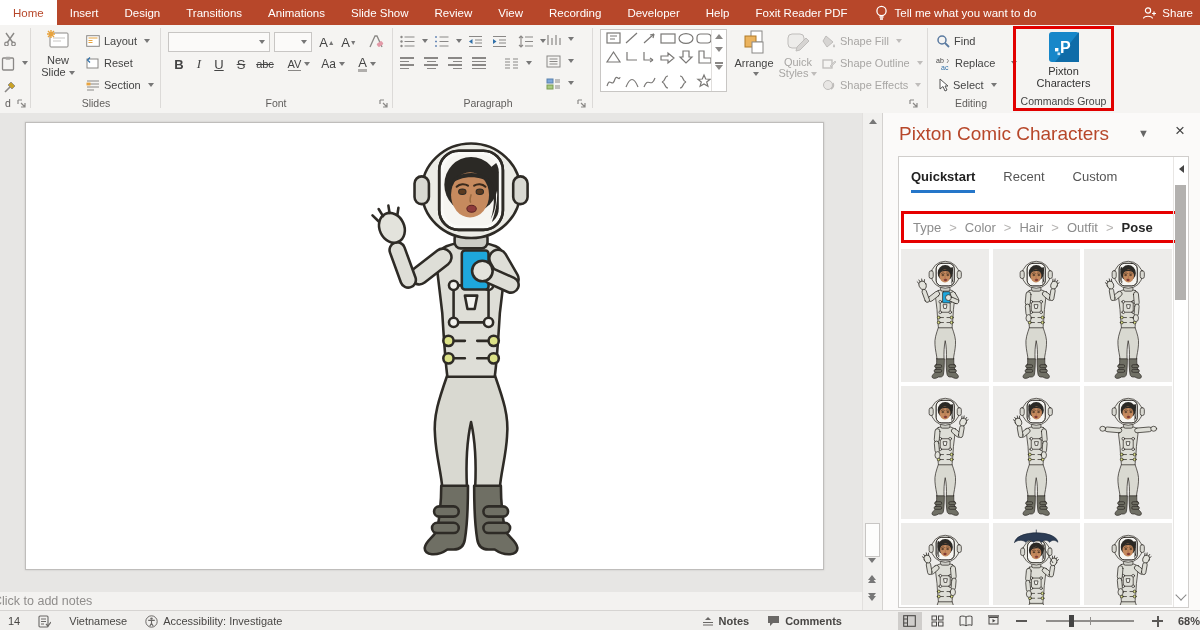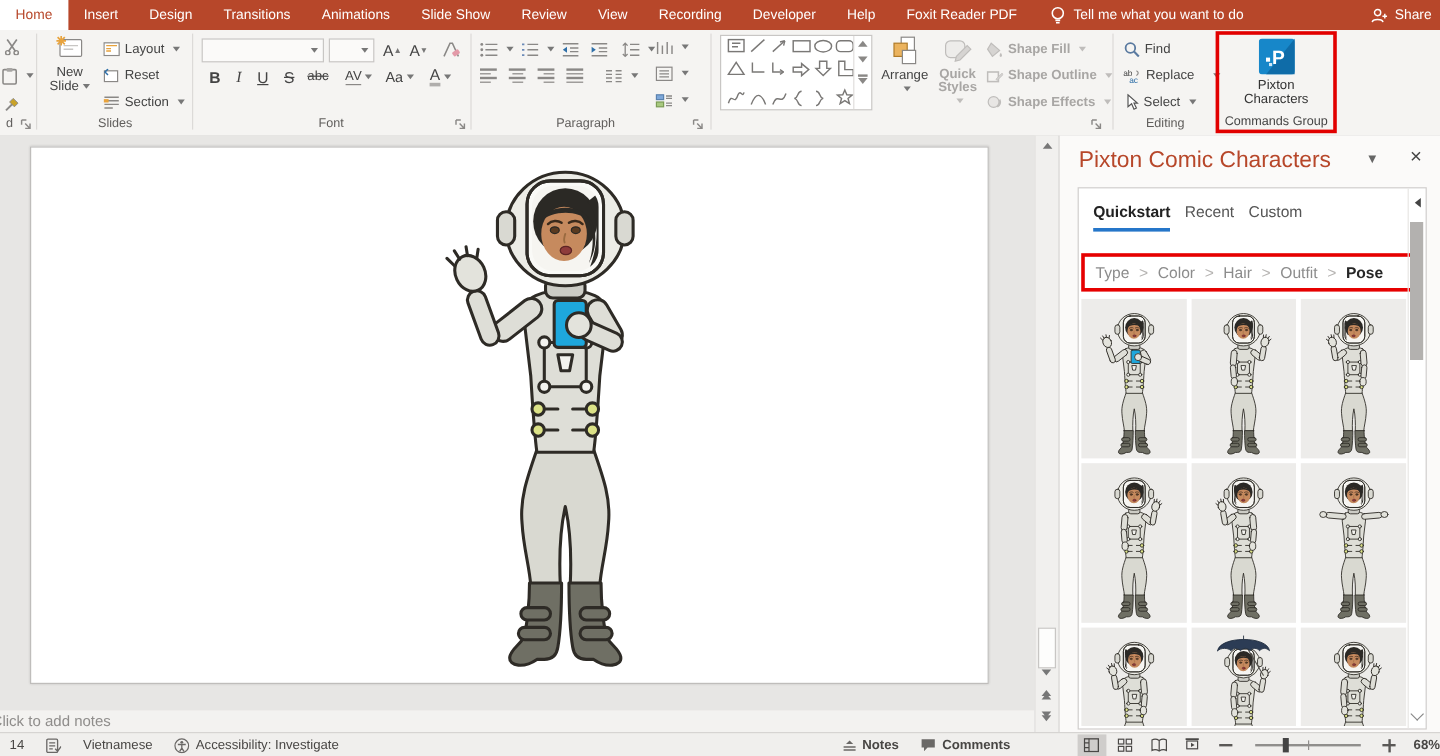--- a/index.html
+++ b/index.html
@@ -19,21 +19,21 @@
   
   .ribbon{position:absolute;top:25px;left:0;right:0;height:88px;background:#F5F4F2;
     border-bottom:1px solid #D2D0CE;font-size:11px;color:#444;}
   .ribbon *{box-sizing:border-box;}
   .vdiv{position:absolute;top:3px;height:80px;width:1px;background:#DCDAD8;}
   .glabel{position:absolute;top:72px;height:14px;text-align:center;font-size:10.5px;color:#605E5C;}
   .sbtn{position:absolute;display:flex;align-items:center;gap:4px;height:20px;white-space:nowrap;}
   .bigbtn{position:absolute;display:flex;flex-direction:column;align-items:center;text-align:center;line-height:12px;}
   .cv{width:0;height:0;border-left:3.5px solid transparent;border-right:3.5px solid transparent;
     border-top:4px solid #777;display:inline-block;margin-left:3px;vertical-align:middle;flex:none;}
-  .dis{color:#A8A6A4;font-weight:bold;}
+  .dis{color:#A8A6A4;}
   .dis .cv{border-top-color:#BFBDBB;}
   .combo{position:absolute;height:20px;background:#FBFAF9;border:1px solid #C8C6C4;
     display:flex;align-items:center;justify-content:flex-end;padding-right:4px;}
   .fbtn{position:absolute;height:22px;display:flex;align-items:center;justify-content:center;
     font-size:13px;color:#444;}
   .launcher{position:absolute;width:12px;height:12px;}
   .redbox{position:absolute;border:3px solid #E20000;}
   .chevu{position:absolute;width:8px;height:8px;border-left:1.6px solid #666;border-top:1.6px solid #666;
     transform:rotate(45deg);}
   .bars i{display:block;height:1.5px;background:#8a8886;margin:2px 0;}
@@ -56,21 +56,21 @@
   
   .panel{position:absolute;left:882px;top:0;width:318px;height:497px;background:#FBFAF9;border-left:1px solid #D4D2D0;}
   .p-title{position:absolute;left:16px;top:10px;font-size:19px;color:#B7472A;}
   .p-menu{position:absolute;right:52px;top:14px;color:#666;font-size:11px;}
   .p-close{position:absolute;right:16px;top:8px;color:#444;font-size:17px;}
   .p-card{position:absolute;left:15px;top:43px;width:289px;height:450px;background:#fff;border:1px solid #D0CECC;}
   .p-strip{position:absolute;right:0;top:0;width:14px;height:100%;border-left:1px solid #E8E6E4;}
   .tri-l{width:0;height:0;border-top:4px solid transparent;border-bottom:4px solid transparent;border-right:5px solid #444;margin:8px auto 0;}
   .pthumb{position:absolute;left:1px;top:28px;width:11px;height:115px;background:#B3B1AF;}
   .chevd{position:absolute;left:3px;bottom:8px;width:7px;height:7px;border-left:1.6px solid #888;border-bottom:1.6px solid #888;transform:rotate(-45deg);}
-  .p-tabs{position:absolute;left:12px;top:12px;display:flex;gap:12px;font-size:13px;color:#555;}
+  .p-tabs{position:absolute;left:12px;top:12px;display:flex;gap:28px;font-size:13px;color:#555;}
   .p-tab{position:relative;padding-bottom:9px;}
   .p-tab.on{color:#222;font-weight:bold;}
   .p-tab.on::after{content:"";position:absolute;left:0;right:0;bottom:0;height:3px;background:#2576C9;}
   .p-crumb{position:absolute;left:2px;top:54px;width:264px;height:26px;border:3px solid #E60000;
     display:flex;align-items:center;padding-left:9px;font-size:13px;color:#8c8c8c;white-space:nowrap;}
   .p-crumb .bc+ .bc::before{content:">";margin:0 8px;color:#b6b4b2;font-weight:normal;}
   .p-crumb .bc.last{color:#262626;font-weight:bold;}
   .p-grid{position:absolute;left:2px;top:92px;width:271px;height:356px;display:grid;
     grid-template-columns:repeat(3,1fr);grid-auto-rows:133px;gap:4px;overflow:hidden;}
   .tile{background:#EDECEA;display:flex;align-items:flex-end;justify-content:center;overflow:hidden;}

